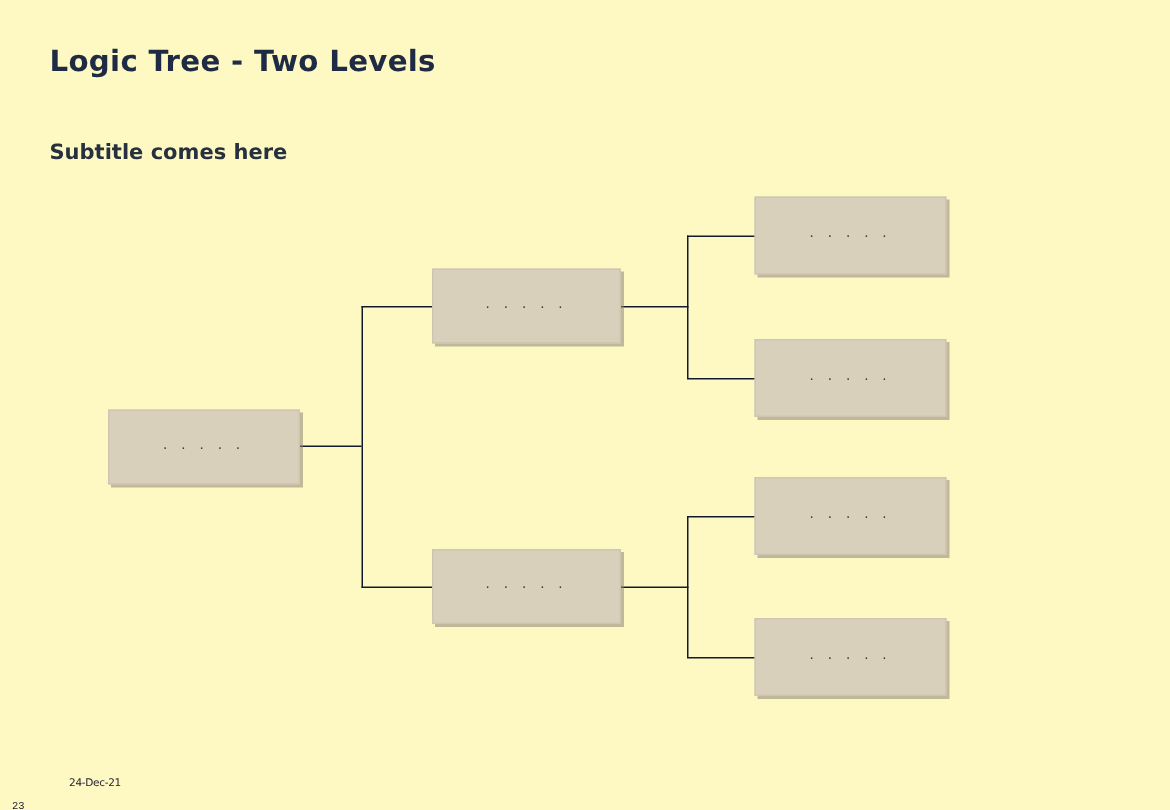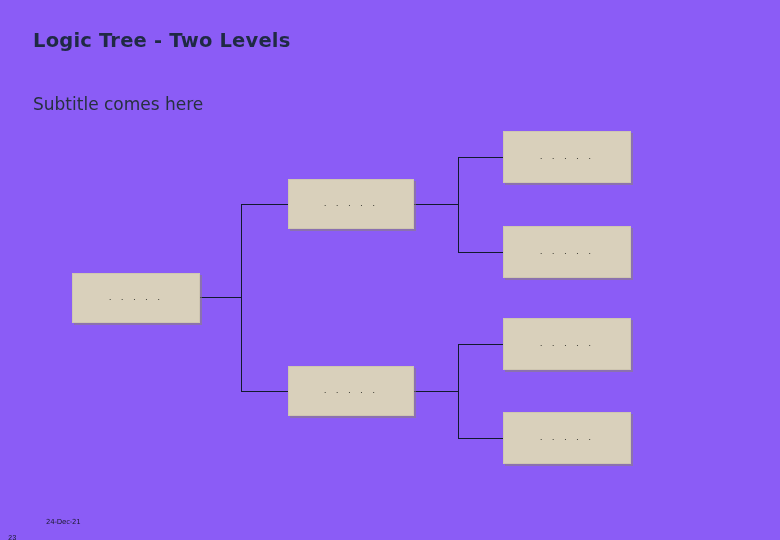--- a/index.html
+++ b/index.html
@@ -4,40 +4,40 @@
 <style>
   html, body {
     margin: 0;
     padding: 0;
     background: #ffffff;
   }
   #slide {
     position: relative;
     width: 780px;
     height: 540px;
-    background: #8b5cf6;
+    background: #fef9c3;
     overflow: hidden;
     font-family: "DejaVu Sans", "Liberation Sans", sans-serif;
   }
   #title {
     position: absolute;
     left: 33px;
     top: 29px;
     font-size: 19.5px;
     font-weight: bold;
     color: #1f2a44;
     letter-spacing: 0.2px;
     white-space: nowrap;
   }
   #subtitle {
     position: absolute;
     left: 33px;
     top: 94px;
-    font-size: 17px;
-    font-weight: normal;
+    font-size: 14px;
+    font-weight: bold;
     color: #27303f;
     white-space: nowrap;
   }
   .node {
     position: absolute;
     background: #d9d0bb;
     border: 1px solid #cfc6b1;
     box-sizing: border-box;
     box-shadow: 2px 2px 0 rgba(140,132,116,0.55);
     display: flex;

